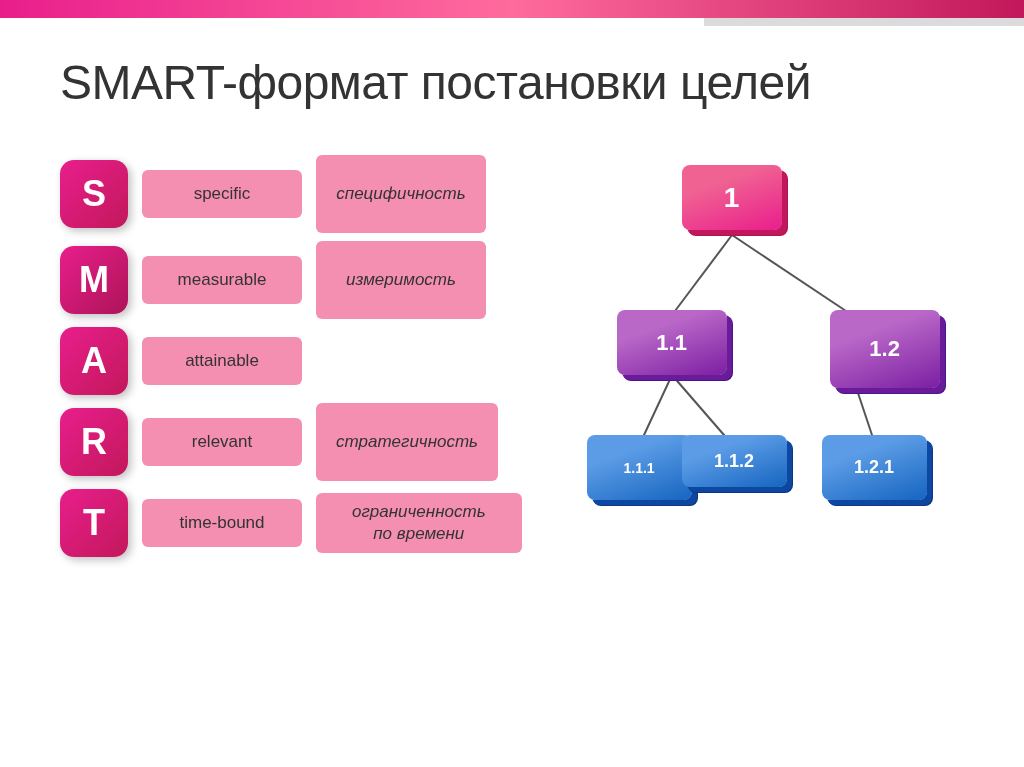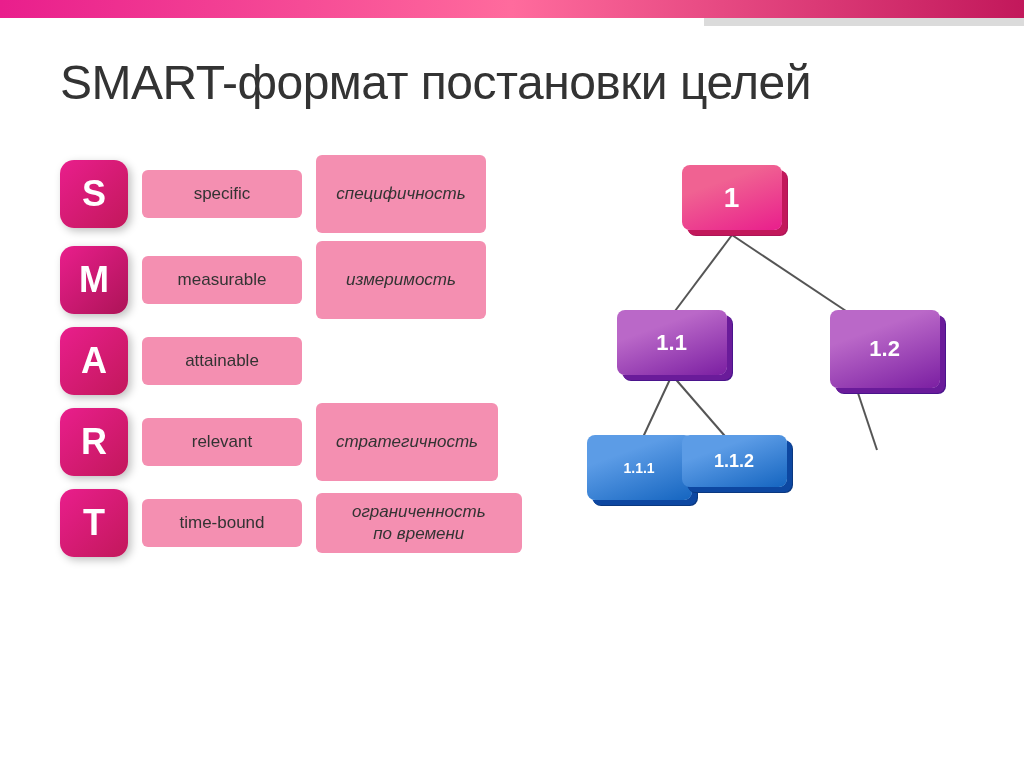--- a/index.html
+++ b/index.html
@@ -234,15 +234,25 @@
         position: absolute;
         left: 100px; top: 280px;
         width: 105px; height: 52px;
         border-radius: 8px;
         background: linear-gradient(160deg, #5c9ce6 30%, #1565c0 100%);
         box-shadow: 5px 5px 0 #0d47a1, 6px 6px 0 #0a3880;
         display: flex; align-items: center; justify-content: center;
         color: white; font-size: 18px; font-weight: bold;
       ">1.1.2</div>
 
+      <div style="
+        position: absolute;
+        left: 240px; top: 280px;
+        width: 105px; height: 65px;
+        border-radius: 8px;
+        background: linear-gradient(160deg, #5c9ce6 30%, #1565c0 100%);
+        box-shadow: 5px 5px 0 #0d47a1, 6px 6px 0 #0a3880;
+        display: flex; align-items: center; justify-content: center;
+        color: white; font-size: 18px; font-weight: bold;
+      ">1.2.1</div>
     </div>
   </div>
 </div>
 
 </body></html>

